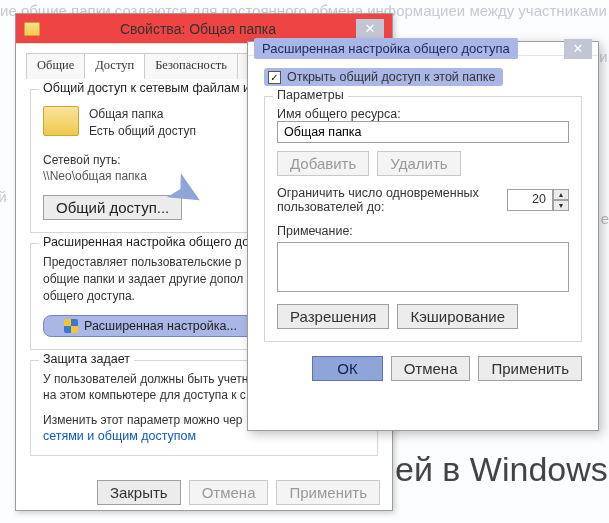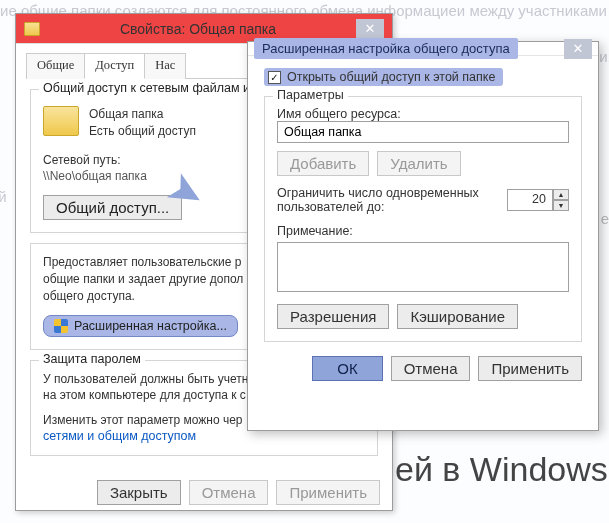--- a/index.html
+++ b/index.html
@@ -71,21 +71,21 @@
 
   .btn {
     display:inline-block; padding:3px 12px; min-width:70px;
     background:#ececec; border:1px solid #a0a0a0; font-size:15px;
     text-align:center; cursor:default;
   }
   .btn.disabled { color:#999; border-color:#c8c8c8; background:#f4f4f4;}
 
   .hl-btn {
     display:inline-flex; align-items:center; gap:6px;
-    padding:3px 10px; font-size:12.5px;
+    padding:3px 20px; font-size:12.5px;
     background:#aab7e6; border:1px solid #7488c6; border-radius:8px;
   }
   .shield {
     width:14px; height:14px; border-radius:2px;
     background:conic-gradient(#3a78d6 0 25%, #f4c430 0 50%, #3a78d6 0 75%, #f4c430 0);
   }
 
   .link { color:#0b59c3; font-size:12.5px; }
 
   .bottom-btns {
@@ -176,51 +176,53 @@
 <div class="win-props">
   <div class="titlebar">
     <div class="folder-ico"></div>
     <div class="title-text">Свойства: Общая папка</div>
     <div class="close-x">✕</div>
   </div>
 
   <div class="tabs">
     <div class="tab">Общие</div>
     <div class="tab active">Доступ</div>
+    <div class="tab">Безопасность</div>
     <div class="tab">Нас</div>
   </div>
 
   <div class="panel">
 
     <div class="group">
       <div class="group-title">Общий доступ к сетевым файлам и</div>
       <div class="folder-row">
         <div class="folder-big"></div>
         <div class="small">
           <div>Общая папка</div>
           <div>Есть общий доступ</div>
         </div>
       </div>
       <div class="small">Сетевой путь:</div>
       <div class="small path">\\Neo\общая папка</div>
       <span class="btn">Общий доступ...</span>
     </div>
 
     <div class="group">
+      <div class="group-title">Расширенная настройка общего до</div>
       <div class="small">Предоставляет пользовательские р</div>
       <div class="small">общие папки и задает другие допол</div>
       <div class="small" style="margin-bottom:10px">общего доступа.</div>
       <span class="hl-btn">
         <span class="shield"></span>
         <span>Расширенная настройка...</span>
       </span>
     </div>
 
     <div class="group">
-      <div class="group-title">Защита паролем</div>
+      <div class="group-title">Защита задает</div>
       <div class="small">У пользователей должны быть учетн</div>
       <div class="small" style="margin-bottom:8px">на этом компьютере для доступа к с</div>
       <div class="small">Изменить этот параметр можно чер</div>
       <div class="link">сетями и общим доступом</div>
     </div>
   </div>
 
   <div class="bottom-btns">
     <span class="btn">Закрыть</span>
     <span class="btn disabled">Отмена</span>

